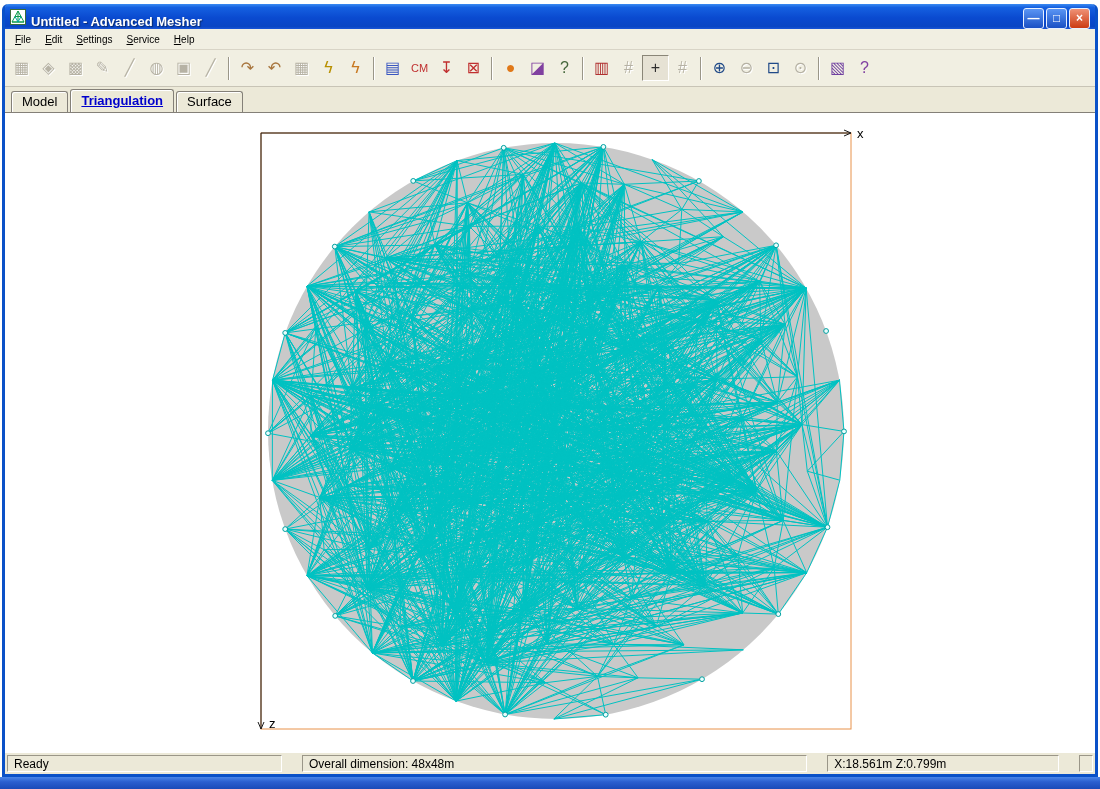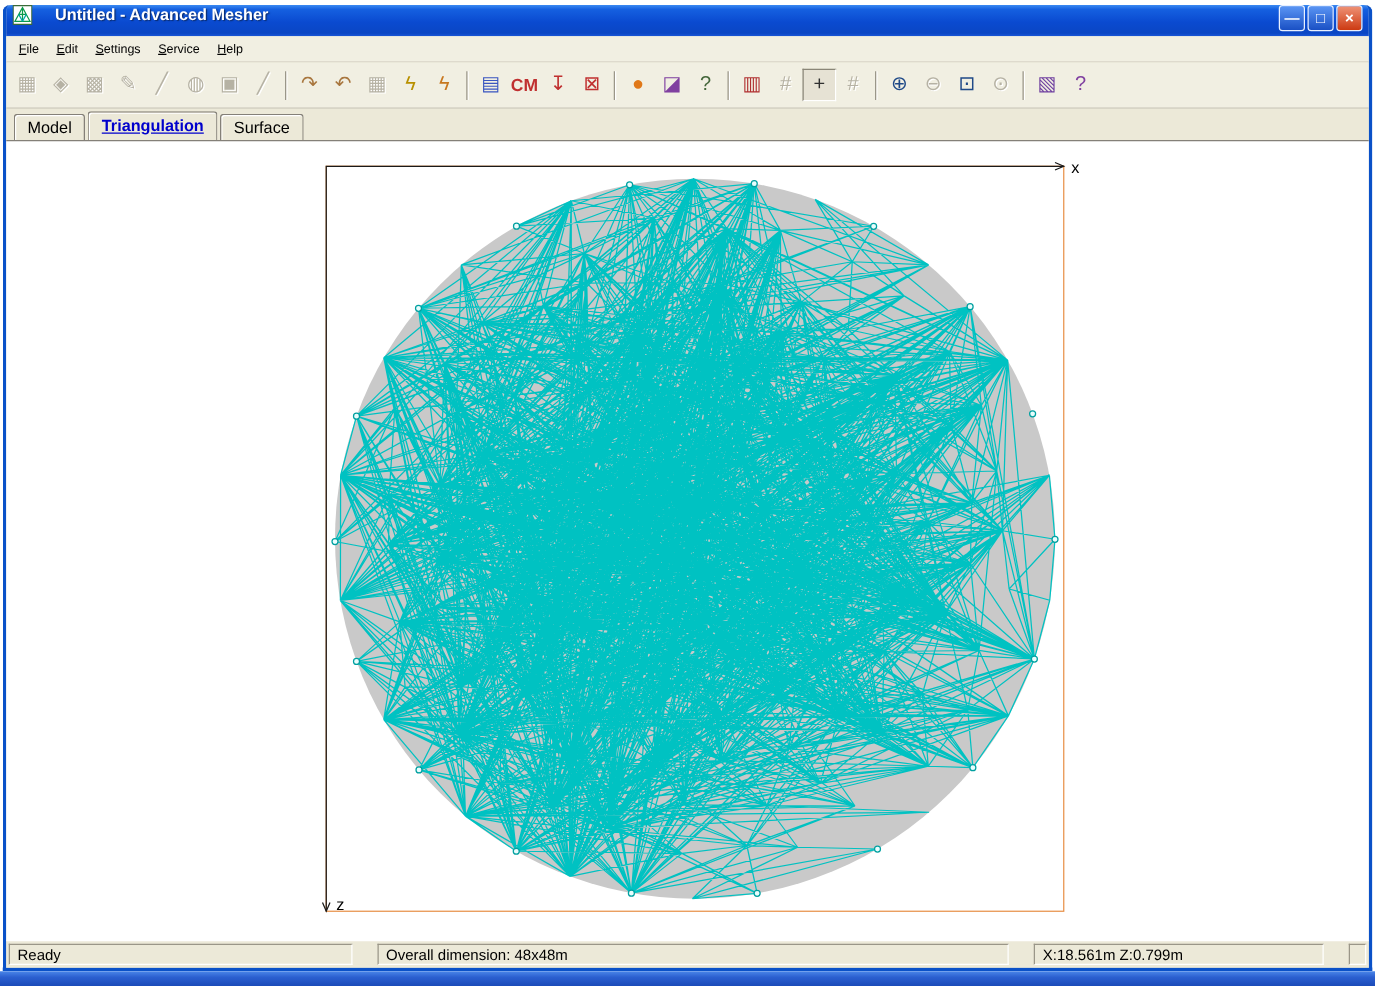--- a/index.html
+++ b/index.html
@@ -4,42 +4,42 @@
 <style>
   *{box-sizing:border-box;margin:0;padding:0}
   html,body{width:1100px;height:789px;overflow:hidden;background:#fff;
     font-family:"Liberation Sans",sans-serif}
   .page{position:relative;width:1100px;height:789px;background:#fff}
 
   .window{position:absolute;top:4px;left:2px;width:1096px;height:773px;
     border:3px solid #0a51c8;border-top:0;border-radius:6px 6px 0 0;
     display:flex;flex-direction:column;background:#ece9d8}
 
-  .titlebar{height:25px;flex:0 0 25px;display:flex;align-items:flex-start;gap:18px;
+  .titlebar{height:25px;flex:0 0 25px;display:flex;align-items:flex-end;gap:5px;
     padding:0 5px;border-radius:4px 4px 0 0;
     background:linear-gradient(180deg,#3a8af2 0%,#1560e0 14%,#0a4ad0 55%,#0a46c4 90%,#1a56d8 100%)}
   .title-text{flex:1;color:#fff;font-weight:bold;font-size:13px;
     text-shadow:1px 1px 1px #0a2a6a;white-space:nowrap;overflow:hidden}
   .win-buttons{display:flex;gap:2px}
   .winbtn{width:21px;height:21px;border:1px solid #e8f0ff;border-radius:3px;
     color:#fff;font-size:12px;font-weight:bold;line-height:18px;text-align:center;
     background:linear-gradient(180deg,#5a95f4,#1a50c4);padding:0;cursor:default}
   .winbtn.close{background:linear-gradient(180deg,#ef9276,#cc3a12)}
   .winbtn .g{display:block;transform:translateY(-1px)}
 
   .menubar{height:21px;flex:0 0 21px;background:#f1efe2;display:flex;
     align-items:center;padding-left:3px;border-bottom:1px solid #d8d4c6}
   .menu-item{font-size:10px;color:#000;padding:2px 7px;cursor:default}
 
   .toolbar{height:37px;flex:0 0 37px;background:#f1efe2;display:flex;
     align-items:center;padding:2px 3px;border-bottom:1px solid #c8c4b6}
   .tb-btn{width:27px;height:26px;display:flex;align-items:center;justify-content:center;
     border:1px solid transparent;background:transparent;padding:0;cursor:default}
   .tb-btn .glyph{font-size:16px;line-height:1}
-  .tb-btn.textglyph .glyph{font-size:14px;font-weight:bold;letter-spacing:0}
+  .tb-btn.textglyph .glyph{font-size:11px;font-weight:normal;letter-spacing:0}
   .tb-btn.disabled .glyph{color:#b6b2a4 !important;text-shadow:1px 1px 0 #ffffff}
   .tb-btn.pressed{border-color:#8a8678 #ffffff #ffffff #8a8678;background:#e6e2d4}
   .tb-sep{width:2px;height:23px;margin:0 4px;border-left:1px solid #9a9688;border-right:1px solid #fff}
 
   .tabrow{height:25px;flex:0 0 25px;background:#ece9d8;display:flex;
     align-items:flex-end;padding:3px 0 0 6px;gap:2px}
   .tab{font-size:13px;color:#000;background:#ece9d8;border:1px solid #848078;border-bottom:none;
     border-radius:3px 3px 0 0;padding:2px 10px 3px;box-shadow:inset 1px 1px 0 #fff;
     position:relative;cursor:default;white-space:nowrap}
   .tab.active{font-weight:bold;padding:3px 10px 4px;z-index:2}

